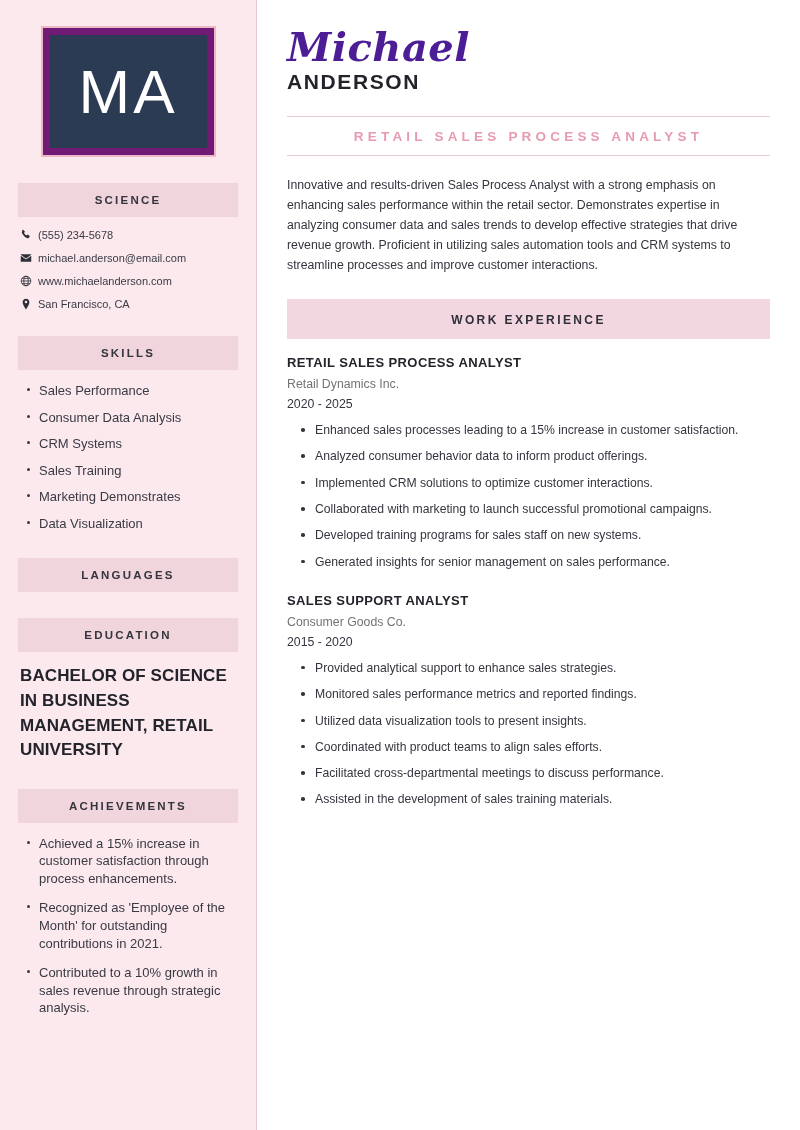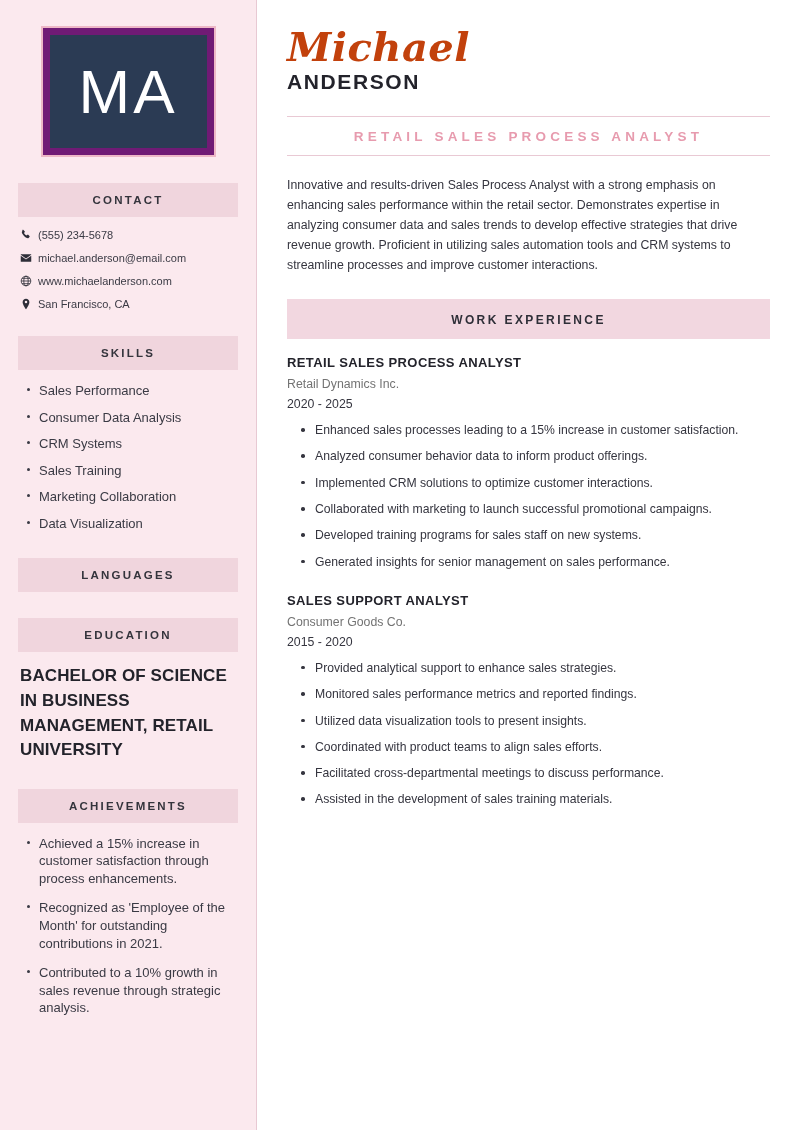--- a/index.html
+++ b/index.html
@@ -124,21 +124,21 @@
   .main {
     flex: 1;
     padding: 26px 30px 20px 30px;
     box-sizing: border-box;
   }
   .name-first {
     font-family: "DejaVu Serif", serif;
     font-style: italic;
     font-size: 40px;
     line-height: 1.05;
-    color: #c2410c;
+    color: #4c1d95;
     font-weight: bold;
     letter-spacing: 0.5px;
   }
   .name-last {
     font-size: 21px;
     font-weight: bold;
     letter-spacing: 1.6px;
     color: #23232b;
     margin-top: 2px;
   }
@@ -222,21 +222,21 @@
 <div class="resume">
 
   <aside class="sidebar">
 
     <div class="monogram-outer">
       <div class="monogram-inner">
         <span>MA</span>
       </div>
     </div>
 
-    <div class="side-heading">CONTACT</div>
+    <div class="side-heading">SCIENCE</div>
     <ul class="contact-list">
       <li>
         <span class="ico">
           <svg width="12" height="12" viewBox="0 0 16 16" fill="#2e2e38">
               <path d="M3.2 1.4c.4-.4 1-.4 1.4 0l1.6 1.6c.4.4.4 1 0 1.4l-.9.9c.7 1.5 1.9 2.7 3.4 3.4l.9-.9c.4-.4 1-.4 1.4 0l1.6 1.6c.4.4.4 1 0 1.4l-.8.8c-.7.7-1.7.9-2.6.5C6.4 10.8 4 8.4 2.6 5.4c-.4-.9-.2-1.9.5-2.6l.1-1.4z"></path>
             </svg>
         </span>
         <span>(555) 234-5678</span>
       </li>
       <li>
@@ -268,21 +268,21 @@
         <span>San Francisco, CA</span>
       </li>
     </ul>
 
     <div class="side-heading">SKILLS</div>
     <ul class="bullets">
       <li>Sales Performance</li>
       <li>Consumer Data Analysis</li>
       <li>CRM Systems</li>
       <li>Sales Training</li>
-      <li>Marketing Collaboration</li>
+      <li>Marketing Demonstrates</li>
       <li>Data Visualization</li>
     </ul>
 
     <div class="side-heading">LANGUAGES</div>
 
     <div class="side-heading">EDUCATION</div>
     <div class="edu-block">BACHELOR OF SCIENCE IN BUSINESS MANAGEMENT, RETAIL UNIVERSITY</div>
 
     <div class="side-heading">ACHIEVEMENTS</div>
     <ul class="bullets achv">

